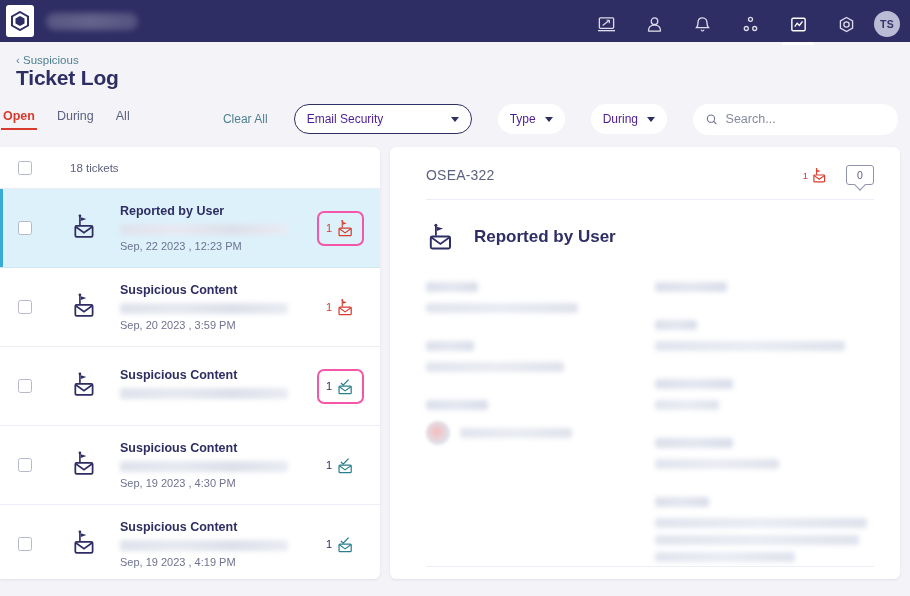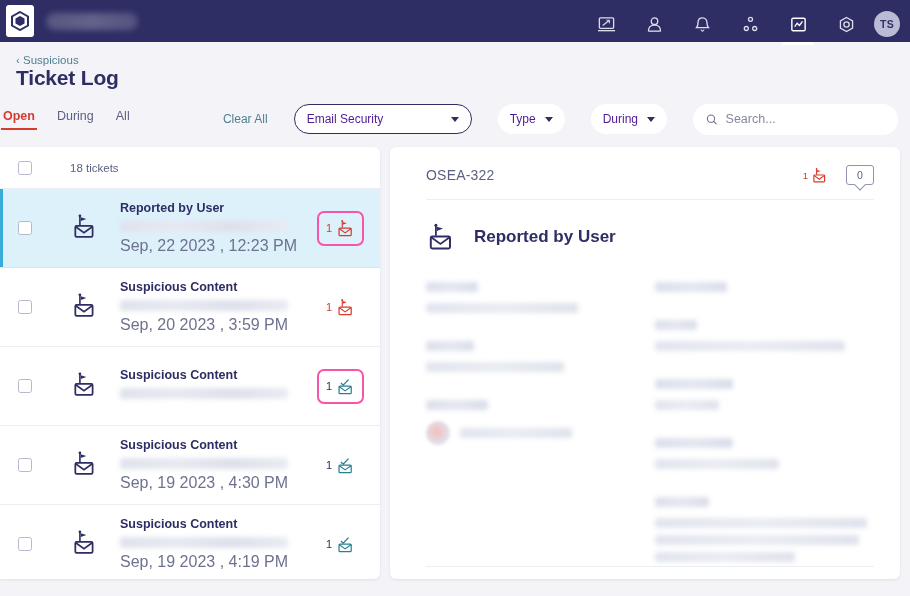--- a/index.html
+++ b/index.html
@@ -129,21 +129,21 @@
     background: #3aabd8;
   }
   .t-icon { margin-left: 39px; flex: 0 0 auto; }
   .t-main { margin-left: 22px; flex: 1 1 auto; min-width: 0; }
   .t-title { font-size: 12.5px; font-weight: bold; color: #2e2d64; }
   .t-redacted {
     height: 11px; width: 168px; margin: 6px 0 5px 0; border-radius: 3px;
     background: linear-gradient(90deg,#dfe2ec,#e7e9f1,#dde0ea,#e9ebf2);
     filter: blur(2.6px);
   }
-  .t-date { font-size: 16px; color: #6e7290; }
+  .t-date { font-size: 11px; color: #6e7290; }
   .t-badge {
     display: flex; align-items: center; gap: 4px; flex: 0 0 auto;
     padding: 6px 7px; border-radius: 7px; border: 2px solid transparent;
   }
   .t-badge.highlight { border-color: #f556a8; }
   .t-badge .num { font-size: 11px; }
   .num.red { color: #d83a2d; }
   .num.teal { color: #2e2d64; }
 
   

